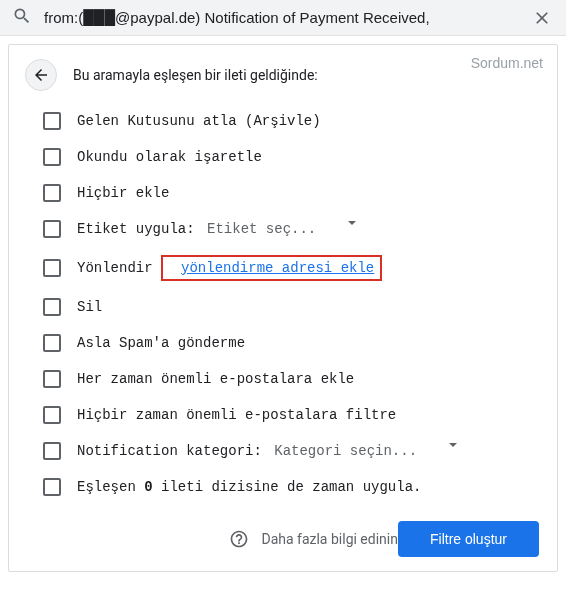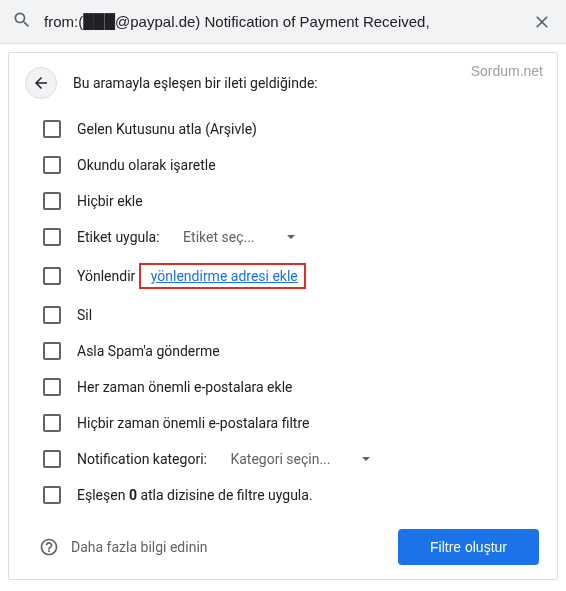--- a/index.html
+++ b/index.html
@@ -8,21 +8,21 @@
       font-size: 14px;
       color: #202124;
       background: #fff;
       width: 566px;
       height: 591px;
       overflow: hidden;
     }
     .search-bar {
       display: flex;
       align-items: center;
-      height: 44px;
+      height: 36px;
       padding: 0 12px;
       background: #f1f3f4;
       border-bottom: 1px solid #e0e0e0;
       gap: 12px;
     }
     .search-bar svg { fill: #5f6368; }
     .search-input {
       flex: 1;
       border: none;
       background: transparent;
@@ -71,20 +71,21 @@
       align-items: center;
       justify-content: center;
       cursor: pointer;
     }
     .header-text {
       font-size: 14px;
       color: #202124;
     }
     .options {
       padding: 4px 0 0 22px;
+      font-family: Liberation Mono, monospace;
     }
     .option-row {
       display: flex;
       align-items: center;
       padding: 8px 16px 8px 12px;
       gap: 16px;
       min-height: 36px;
     }
     .checkbox {
       width: 18px;
@@ -93,53 +94,52 @@
       border-radius: 2px;
       flex-shrink: 0;
       cursor: pointer;
     }
     .option-label {
       font-size: 14px;
       color: #202124;
     }
     .dropdown {
       display: inline-flex;
-      align-items: center;
       color: #5f6368;
       cursor: pointer;
       gap: 20px;
-      margin-left: 20px;
+      margin-left: 4px;
     }
     .dropdown-arrow {
       width: 0;
       height: 0;
       border-left: 4px solid transparent;
       border-right: 4px solid transparent;
       border-top: 4px solid #5f6368;
       margin-left: 12px;
     }
     .link-text {
       color: #1a73e8;
       text-decoration: underline;
       cursor: pointer;
-      margin-left: 4px;
+      margin-left: 12px;
     }
     .highlight-box {
       border: 2px solid #d93025;
       padding: 3px 6px;
       display: inline-block;
     }
     .footer {
       position: absolute;
       bottom: 0;
       left: 12px;
       right: 0;
       display: flex;
       align-items: center;
-      justify-content: space-between;
+      justify-content: flex-end;
       padding: 14px 18px;
     }
     .footer-left {
       display: flex;
       align-items: center;
       gap: 12px;
       color: #5f6368;
       cursor: pointer;
     }
     .help-icon {
@@ -253,21 +253,21 @@
         <span class="dropdown">
           <span>Kategori seçin...</span>
           <span class="dropdown-arrow"></span>
         </span>
       </span>
     </div>
 
     <div class="option-row">
       <div class="checkbox"></div>
       <span class="option-label">
-        <span>Eşleşen </span><b>0</b><span> atla dizisine de filtre uygula.</span>
+        <span>Eşleşen </span><b>0</b><span> ileti dizisine de zaman uygula.</span>
       </span>
     </div>
 
   </div>
 
   <div class="footer">
     <div class="footer-left">
       <svg class="help-icon" viewBox="0 0 24 24">
           <path d="M11 18h2v-2h-2v2zm1-16C6.48 2 2 6.48 2 12s4.48 10 10 10 10-4.48 10-10S17.52 2 12 2zm0 18c-4.41 0-8-3.59-8-8s3.59-8 8-8 8 3.59 8 8-3.59 8-8 8zm0-14c-2.21 0-4 1.79-4 4h2c0-1.1.9-2 2-2s2 .9 2 2c0 2-3 1.75-3 5h2c0-2.25 3-2.5 3-5 0-2.21-1.79-4-4-4z"></path>
         </svg>

